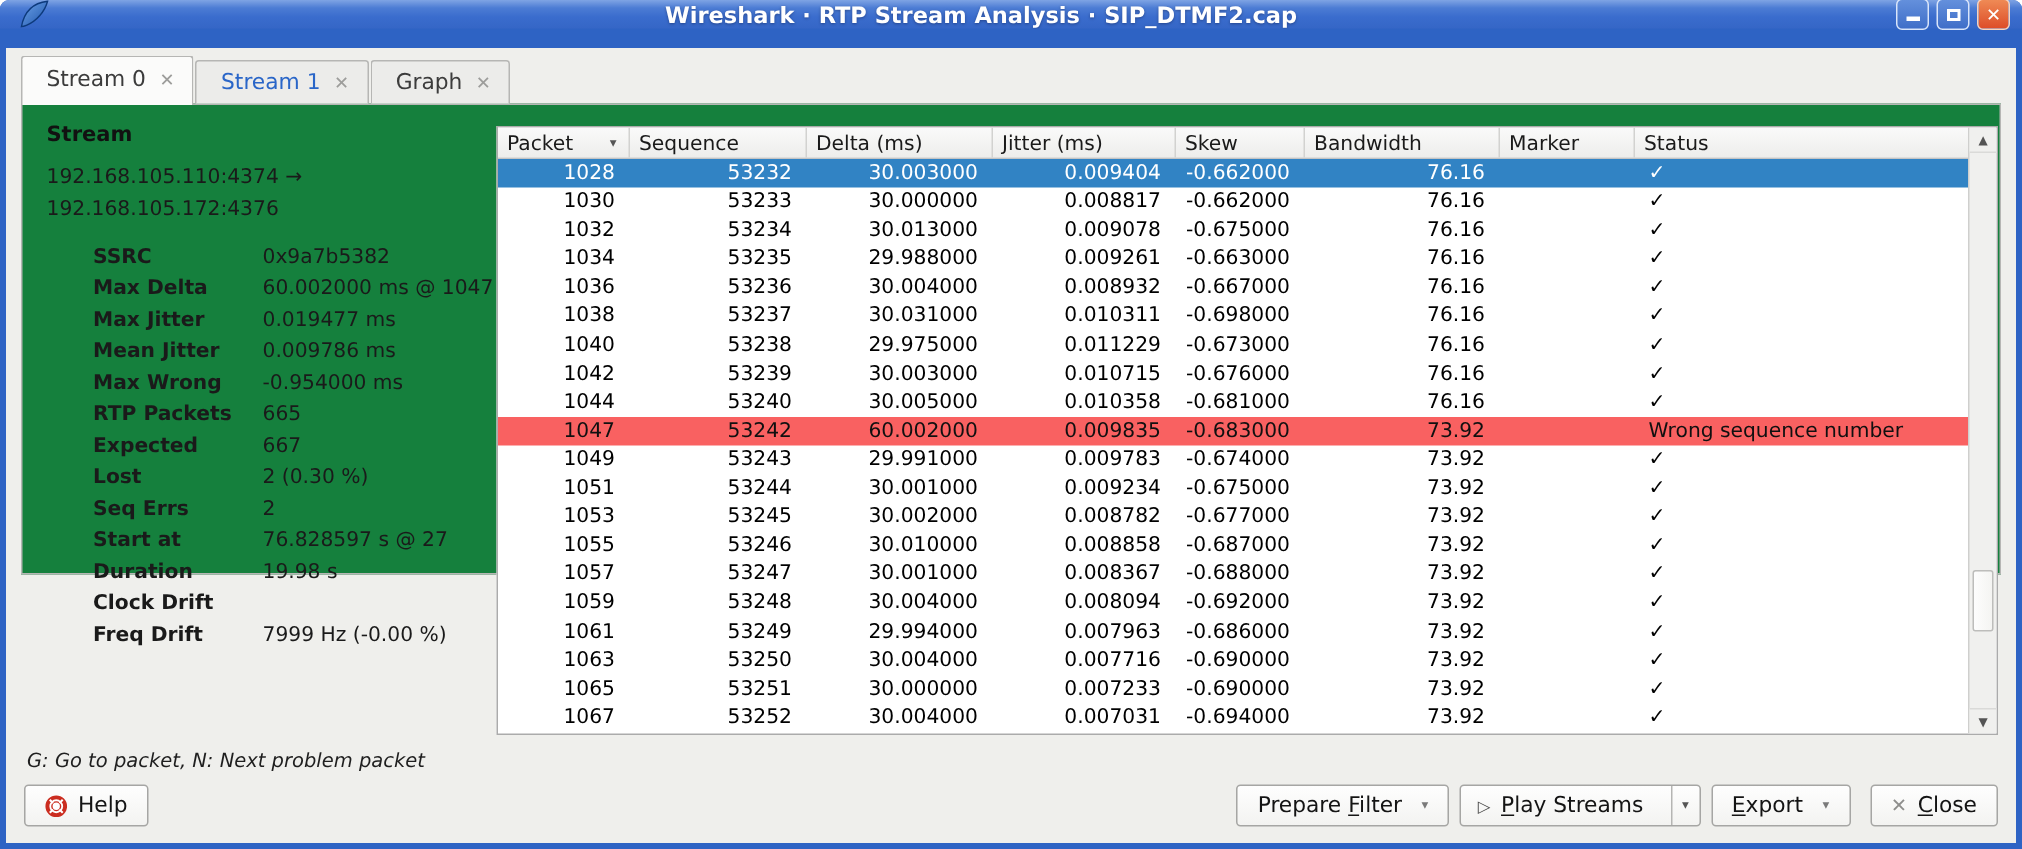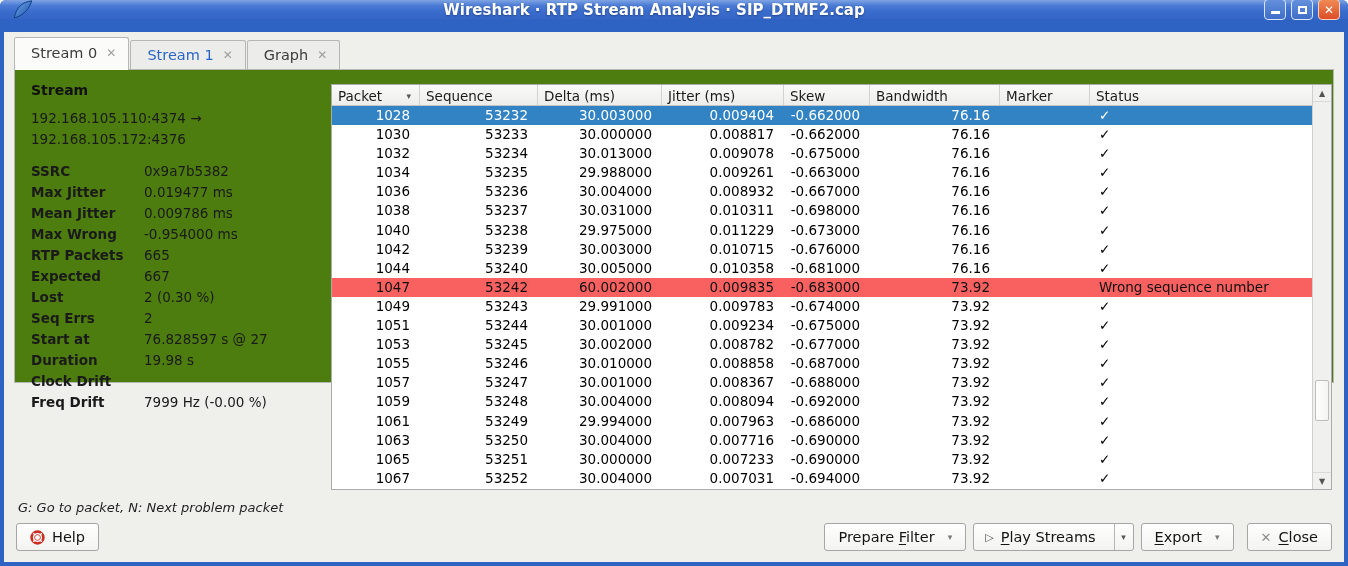--- a/index.html
+++ b/index.html
@@ -28,27 +28,27 @@
   .tabbar { display: flex; align-items: flex-end; height: 37px; padding-left: 10px; position: relative; z-index: 2; }
   .tab { display: flex; align-items: center; gap: 9px; padding: 5px 12px 6px 16px; margin-right: 1px;
     background: #ececea; border: 1px solid #b6b6b4; border-bottom: none; border-radius: 2.5px 2.5px 0 0;
     font-size: 14.5px; color: #3c3c3c; height: 29px; cursor: default; }
   .tab.active { background: #fbfbfa; height: 33px; margin-bottom: -1px; padding-bottom: 7px; }
   .tab.accent .tab-label { color: #2a66c8; }
   .tab-close { color: #9d9d9b; font-size: 12px; font-weight: bold; line-height: 1; }
 
   
   .tabpane { position: absolute; top: 37px; left: 10px; width: 1320px; height: 314px;
-    background: #4d7c0f; border: 1px solid #b6b6b4; }
+    background: #15803d; border: 1px solid #b6b6b4; }
 
   
   .left-panel { position: absolute; left: 16px; top: 12px; width: 300px; }
   .panel-heading { font-weight: bold; font-size: 14px; color: #111; }
   .address { margin-top: 10px; line-height: 21px; font-size: 13.5px; }
-  .stats { margin-top: 11px; }
+  .stats { margin-top: 11px; margin-left: 31px; }
   .stat { display: grid; grid-template-columns: 113px 1fr; line-height: 21px; }
   .stat-label { font-weight: bold; white-space: nowrap; }
   .stat-value { white-space: nowrap; }
 
   
   .table-wrap { position: absolute; left: 316px; top: 14px; width: 1001px; height: 406px;
     background: #fff; border: 1px solid #ababab; overflow: hidden; }
   .thead { display: grid; grid-template-columns: 88px 118px 124px 122px 86px 130px 90px 1fr;
     height: 21px; margin-right: 19px;
     background: linear-gradient(#fafafa, #ededeb); border-bottom: 1px solid #c4c4c4; }
@@ -150,20 +150,24 @@
           <div>192.168.105.110:4374 →</div>
           <div>192.168.105.172:4376</div>
         </div>
         <div class="stats">
 
             <div class="stat">
               <div class="stat-label">SSRC</div>
               <div class="stat-value">0x9a7b5382</div>
             </div>
 
+            <div class="stat">
+              <div class="stat-label">Max Delta</div>
+              <div class="stat-value">60.002000 ms @ 1047</div>
+            </div>
 
             <div class="stat">
               <div class="stat-label">Max Jitter</div>
               <div class="stat-value">0.019477 ms</div>
             </div>
 
             <div class="stat">
               <div class="stat-label">Mean Jitter</div>
               <div class="stat-value">0.009786 ms</div>
             </div>

